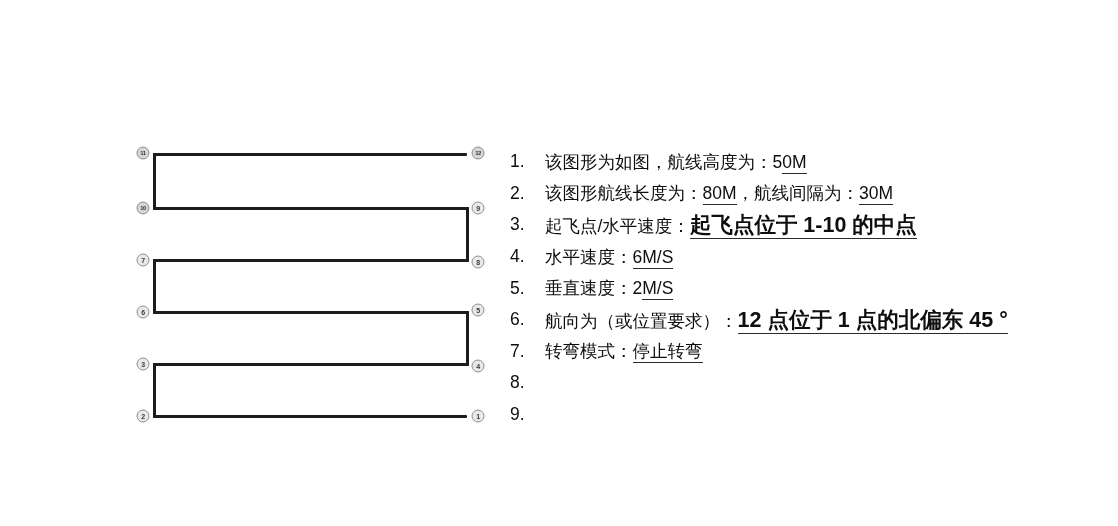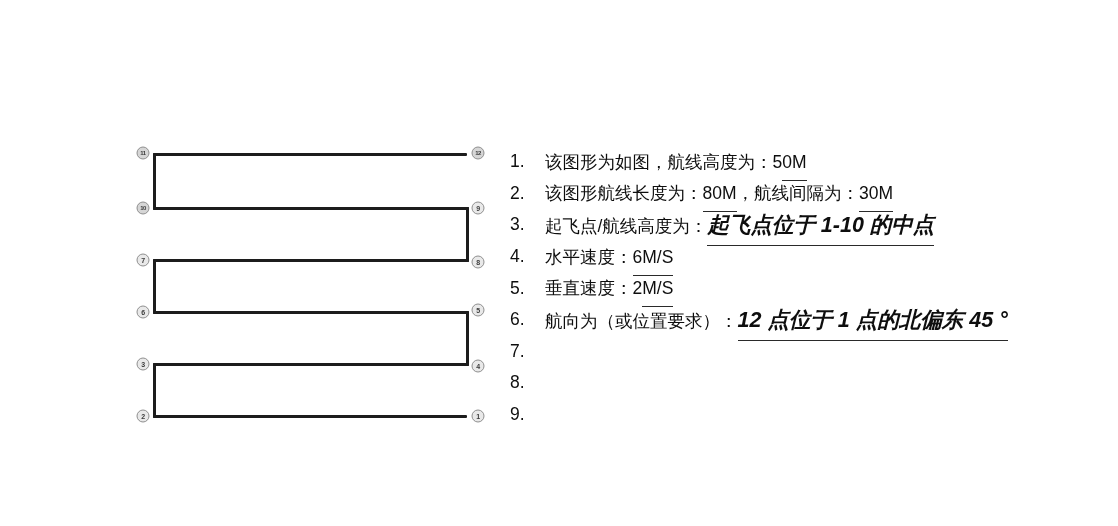--- a/index.html
+++ b/index.html
@@ -72,26 +72,25 @@
   }
   .spec-item .num {
     flex: 0 0 35px;
   }
   .spec-item .content {
     display: inline-block;
   }
   .content span { display: inline; }
   .u {
     border-bottom: 1.6px solid #2a2a2a;
-    padding-bottom: 8px;
+    padding-bottom: 1px;
   }
   .b {
     font-size: 21.5px;
     font-weight: 700;
-    font-style: italic;
   }
 </style>
 </head>
 <body>
 
 <div class="canvas">
 
   <div class="diagram" id="diagram">
       <div class="seg" style="left: 22.5px; top: 12.5px; width: 314px; height: 3px;"></div>
       <div class="seg" style="left: 22.5px; top: 12.5px; width: 3px; height: 57px;"></div>
@@ -122,36 +121,37 @@
       <div class="spec-item">
         <span class="num">1.</span>
         <span class="content"><span class="">该图形为如图，航线高度为：</span><span class="">5</span><span class="u ">0M</span></span>
       </div>
       <div class="spec-item">
         <span class="num">2.</span>
         <span class="content"><span class="">该图形航线长度为：</span><span class="u ">80M</span><span class="">，航线间隔为：</span><span class="u ">30M</span></span>
       </div>
       <div class="spec-item">
         <span class="num">3.</span>
-        <span class="content"><span class="">起飞点/航线高度为：</span><span class="u b">起飞点位于 1-10 的中点</span></span>
+        <span class="content"><span class="">起飞点/水平速度：</span><span class="u b">起飞点位于 1-10 的中点</span></span>
       </div>
       <div class="spec-item">
         <span class="num">4.</span>
         <span class="content"><span class="">水平速度：</span><span class="u ">6M/S</span></span>
       </div>
       <div class="spec-item">
         <span class="num">5.</span>
         <span class="content"><span class="">垂直速度：</span><span class="">2</span><span class="u ">M/S</span></span>
       </div>
       <div class="spec-item">
         <span class="num">6.</span>
         <span class="content"><span class="">航向为（或位置要求）：</span><span class="u b">12 点位于 1 点的北偏东 45 °</span></span>
       </div>
       <div class="spec-item">
         <span class="num">7.</span>
+        <span class="content"><span class="">转弯模式：</span><span class="u ">停止转弯</span></span>
       </div>
       <div class="spec-item">
         <span class="num">8.</span>
       </div>
       <div class="spec-item">
         <span class="num">9.</span>
       </div>
     </div>
 
 </div>

